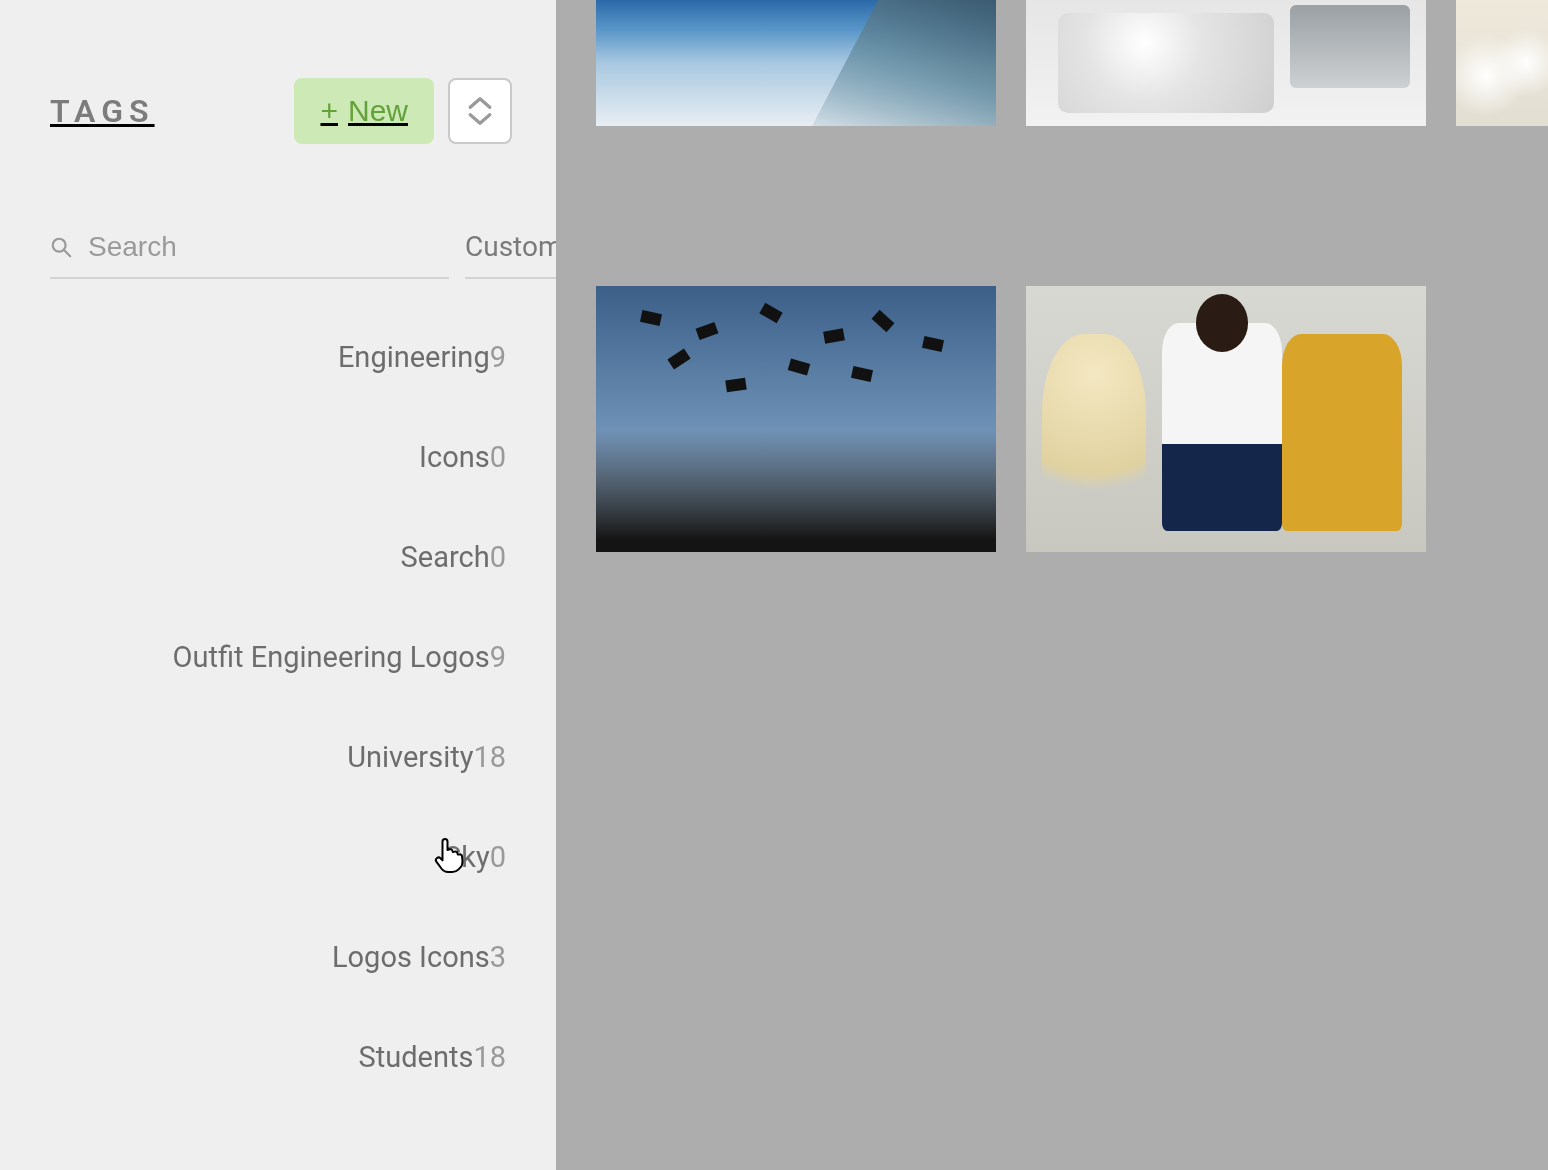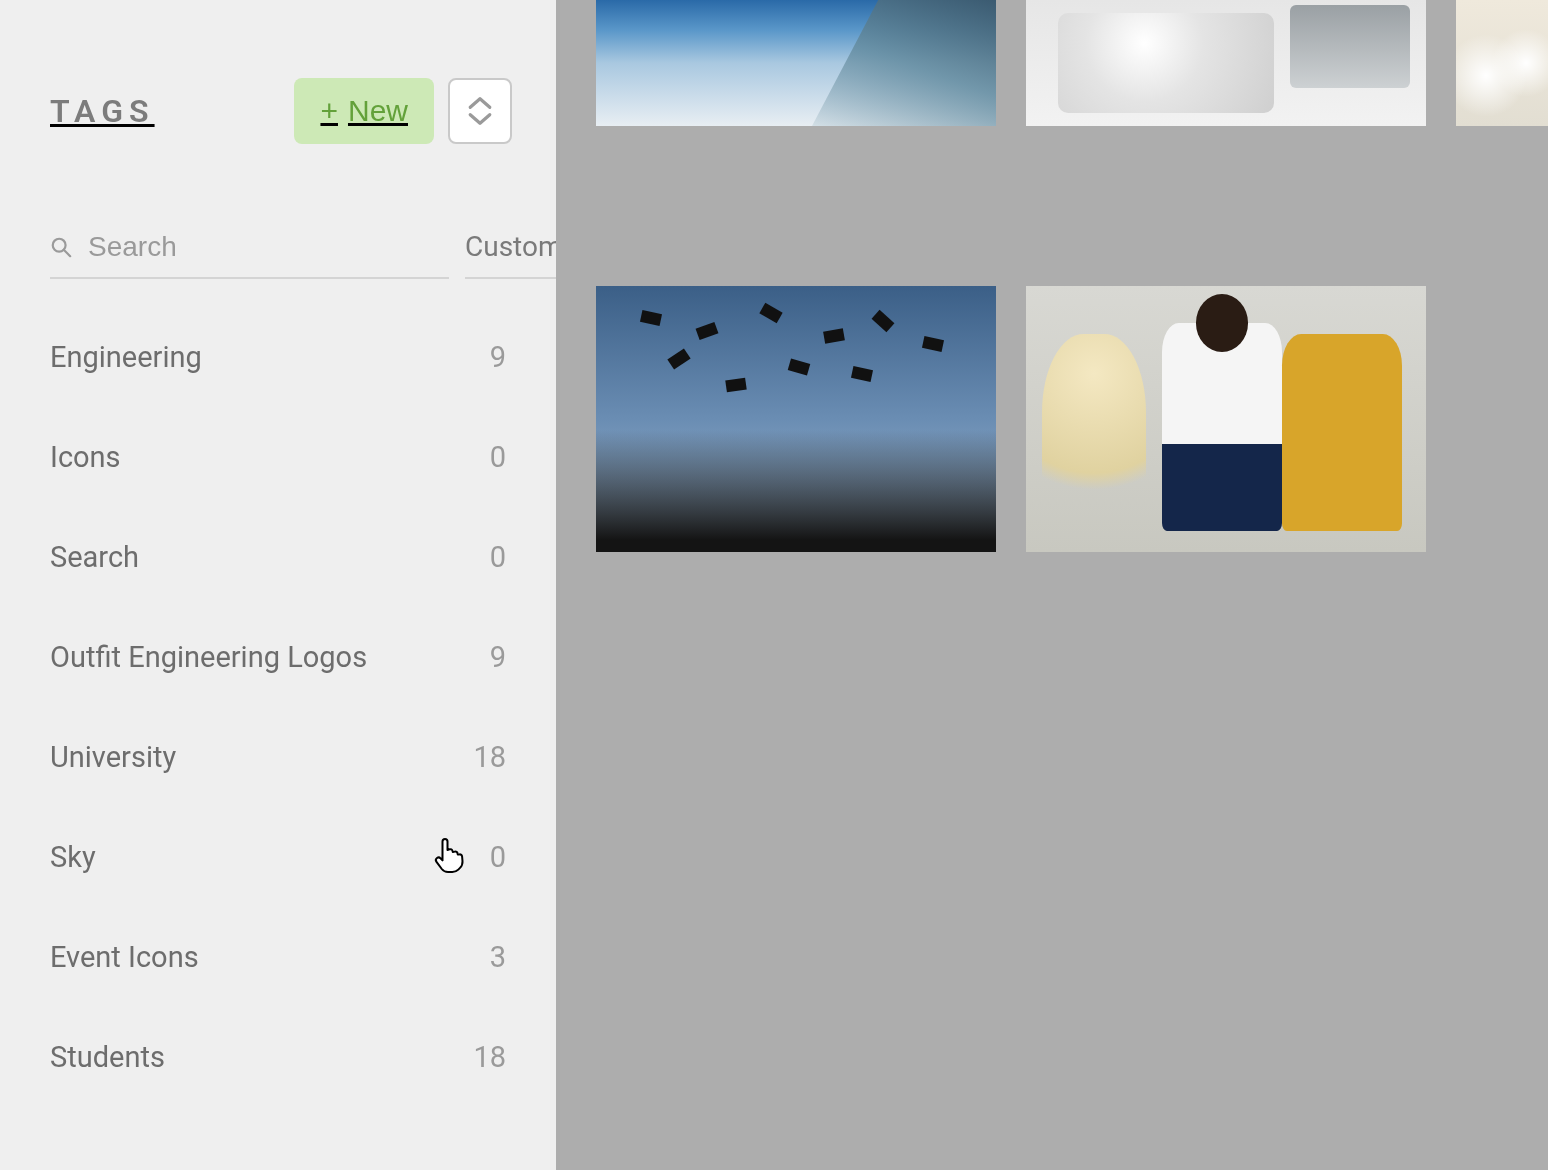--- a/index.html
+++ b/index.html
@@ -119,26 +119,27 @@
     border-right: 10px solid transparent;
     border-top: 12px solid #b4b4b4;
   }
   .tag-list {
     flex: 1;
     overflow: hidden;
   }
   .tag-item {
     display: flex;
     align-items: center;
-    justify-content: space-between;
+    justify-content: flex-end;
     padding: 0 50px;
     height: 100px;
     font-size: 29px;
     color: #6d6d6d;
     cursor: pointer;
+    margin-left: 40px;
   }
   .tag-item .tag-count {
     color: #9a9a9a;
     font-size: 29px;
   }
   .tag-item.selected {
     background: #43a7db;
     color: #fff;
   }
   .tag-item.selected .tag-name { color: #fff; }
@@ -332,21 +333,21 @@
         <span class="tag-count">18</span>
       </div>
 
 
       <div class="tag-item">
         <span class="tag-name">Sky</span>
         <span class="tag-count">0</span>
       </div>
 
       <div class="tag-item">
-        <span class="tag-name">Event Icons</span>
+        <span class="tag-name">Logos Icons</span>
         <span class="tag-count">3</span>
       </div>
 
       <div class="tag-item">
         <span class="tag-name">Students</span>
         <span class="tag-count">18</span>
       </div>
 
     </div>
   </aside>

